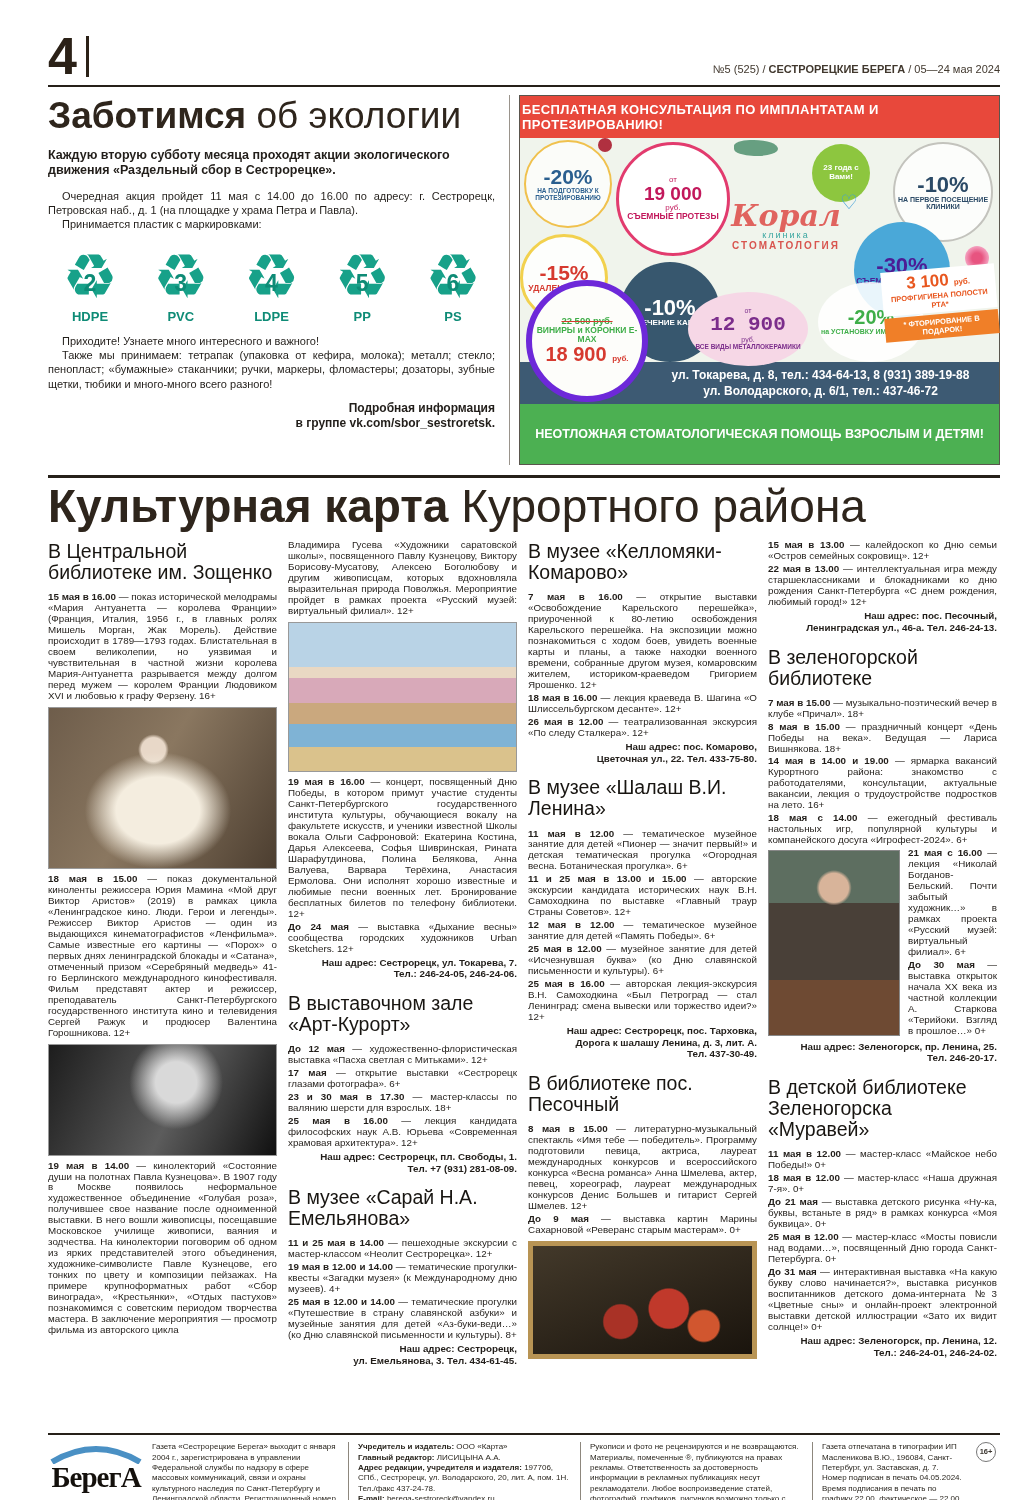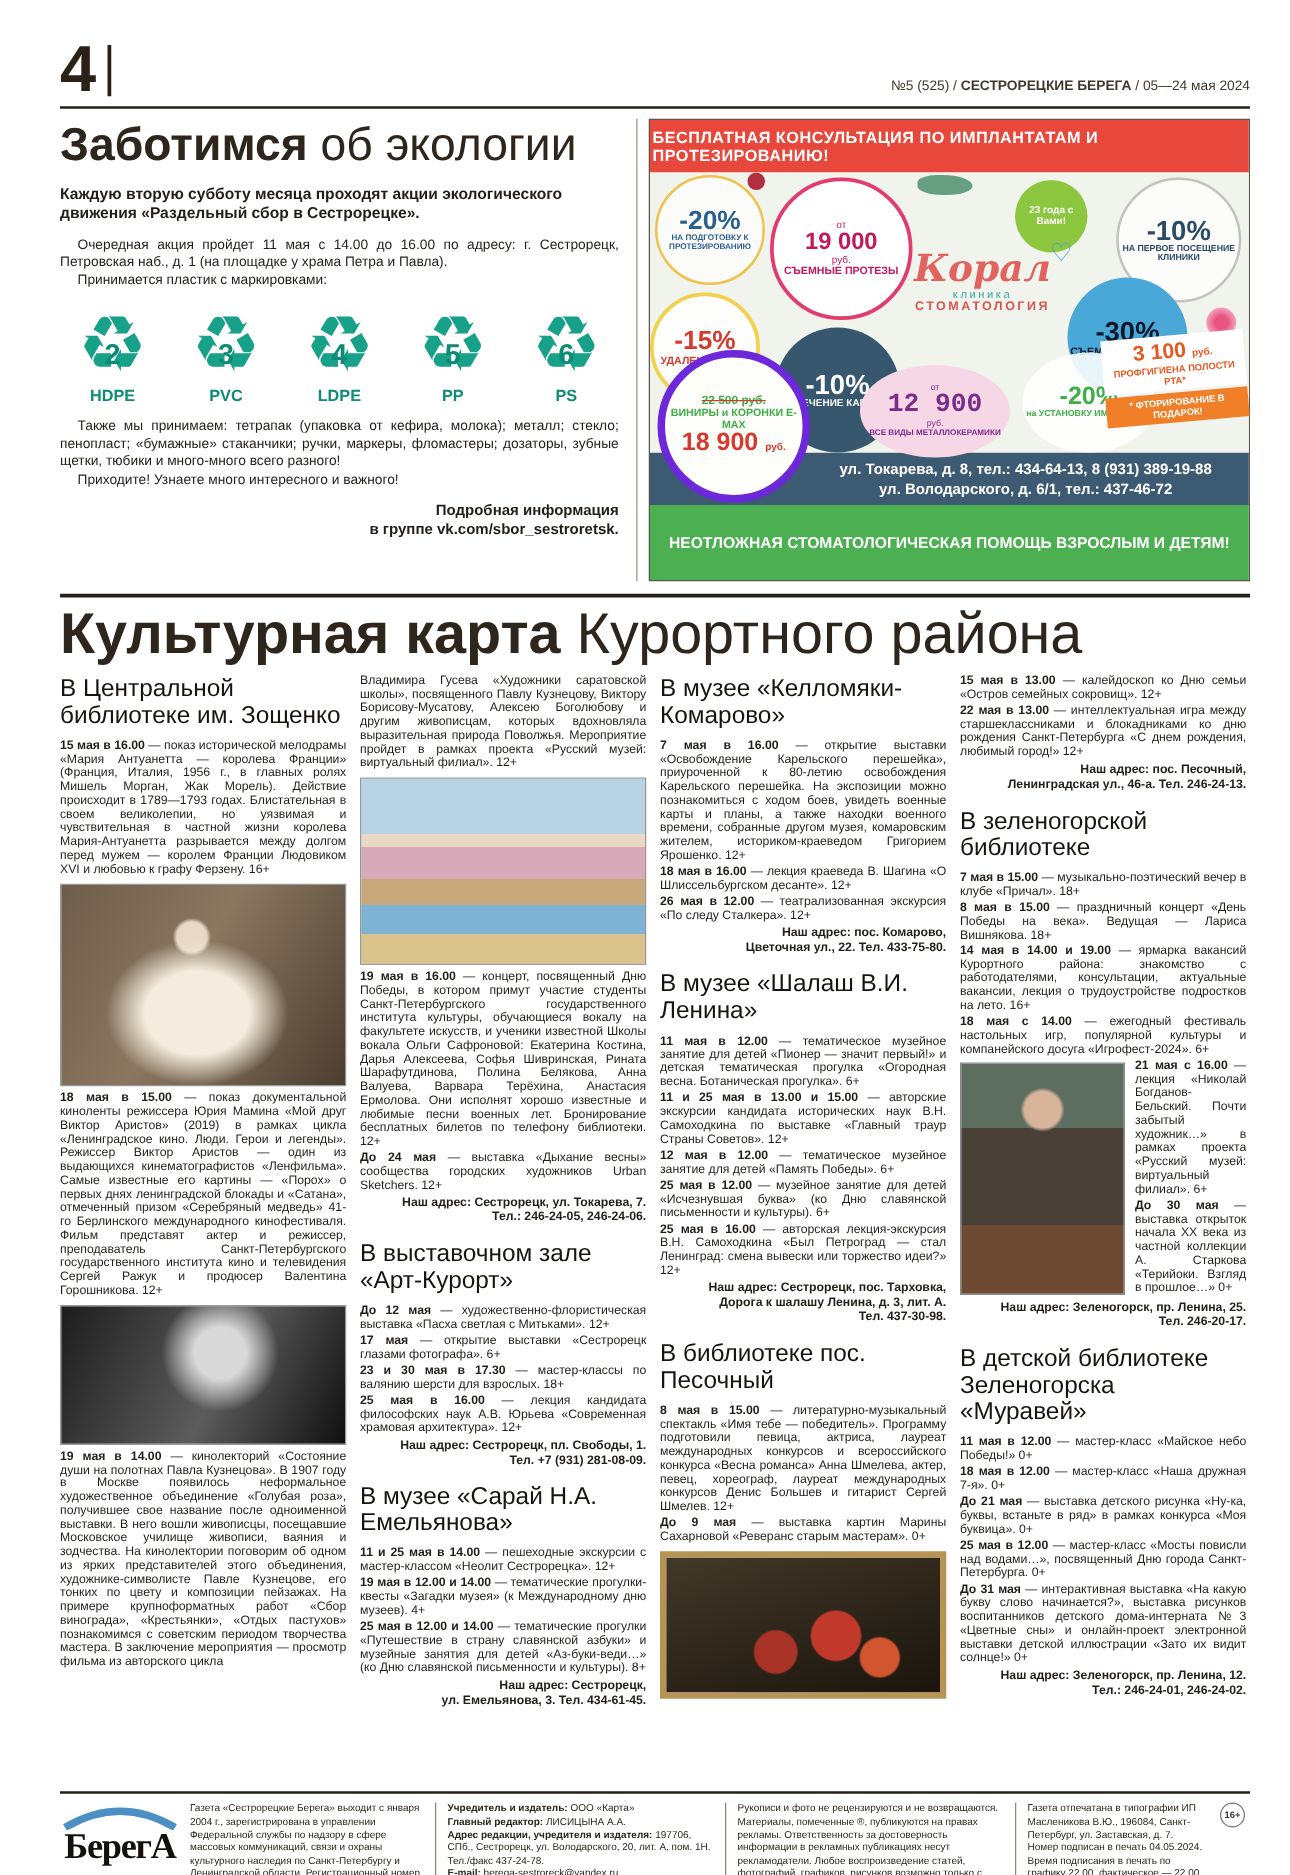--- a/index.html
+++ b/index.html
@@ -49,21 +49,21 @@
   .c4 { left:0; top:96px; width:88px; height:88px; border:3px solid #f2d14e; background:rgba(255,255,255,.85); color:#d63a2f; }
   .c4 .pct { font-size:21px; } .c4 .sub { font-size:8.5px; }
   .c5 { left:100px; top:124px; width:100px; height:100px; background:#37576e; color:#fff; z-index:2; }
   .c5 .pct { font-size:22px; } .c5 .sub { font-size:8px; }
   .koral { position:absolute; left:200px; top:64px; width:132px; text-align:center; }
   .koral .name { font-family:"DejaVu Serif", serif; font-style:italic; font-weight:700;
                  font-size:30px; color:#e0635e; line-height:.9; }
   .koral .heart { position:absolute; right:-6px; top:-12px; color:#3f9fd8; font-size:20px; }
   .koral .l1 { font-size:9px; color:#3aa6a0; letter-spacing:2px; margin-top:1px; }
   .koral .l2 { font-size:10px; color:#d8554f; letter-spacing:2px; font-weight:700; }
-  .c6 { left:334px; top:84px; width:96px; height:96px; background:#4aa8d8; color:#0f172a; z-index:2; }
+  .c6 { left:334px; top:84px; width:96px; height:96px; background:#4aa8d8; color:#4c1d95; z-index:2; }
   .c6 .pct { font-size:22px; } .c6 .sub { font-size:8.5px; }
   .c7 { left:6px; top:142px; width:122px; height:122px; background:#fdfdfa; border:6px solid #6d28d9; z-index:3; }
   .c7 .old { font-size:9.5px; font-weight:700; color:#3fae49; text-decoration:line-through; text-decoration-color:#d63a2f; }
   .c7 .nm { font-size:8.5px; font-weight:700; color:#3fae49; }
   .c7 .new { font-size:20px; font-weight:800; color:#d63a2f; }
   .c7 .new small { font-size:8px; }
   .c8 { left:168px; top:154px; width:120px; height:74px; background:#f6d7e6; color:#7b2d8b; z-index:3; }
   .c8 .price { font-size:21px; font-weight:800;font-family:Liberation Mono, monospace; } .c8 .from { font-size:7px; } .c8 .sub { font-size:6.5px; font-weight:700; }
   .c9 { left:298px; top:144px; width:106px; height:80px; background:rgba(255,255,255,.88); color:#3fae49; z-index:3; }
   .c9 .pct { font-size:20px; } .c9 .sub { font-size:7px; }
@@ -163,22 +163,22 @@
           <span class="rec-num">5</span>
           <span class="rec-label">PP</span>
         </div>
         <div class="plastic">
           <span class="rec-glyph">♻</span>
           <span class="rec-num">6</span>
           <span class="rec-label">PS</span>
         </div>
       </div>
 
+      <p class="body ind">Приходите! Узнаете много интересного и важного!</p>
       <p class="body ind">Также мы принимаем: тетрапак (упаковка от кефира, молока); металл; стекло; пенопласт; «бумажные» стаканчики; ручки, маркеры, фломастеры; дозаторы, зубные щетки, тюбики и много-много всего разного!</p>
-      <p class="body ind">Приходите! Узнаете много интересного и важного!</p>
       <p class="info"><span>Подробная информация</span><br><span>в группе vk.com/sbor_sestroretsk.</span></p>
     </div>
 
     <div class="ad">
       <div class="ad-banner">БЕСПЛАТНАЯ КОНСУЛЬТАЦИЯ ПО ИМПЛАНТАТАМ И ПРОТЕЗИРОВАНИЮ!</div>
       <div class="ad-body">
         <div class="decor d1"></div>
         <div class="decor d2"></div>
         <div class="decor d3"></div>
         <div class="decor d4"></div>
@@ -293,21 +293,21 @@
       <p class="addr">Наш адрес: пос. Комарово,
 Цветочная ул., 22. Тел. 433-75-80.</p>
       <h3 class="sec">В музее «Шалаш В.И. Ленина»</h3>
       <p class="ev"><b>11 мая в 12.00</b><span> — тематическое музейное занятие для детей «Пионер — значит первый!» и детская тематическая прогулка «Огородная весна. Ботаническая прогулка». 6+</span></p>
       <p class="ev"><b>11 и 25 мая в 13.00 и 15.00</b><span> — авторские экскурсии кандидата исторических наук В.Н. Самоходкина по выставке «Главный траур Страны Советов». 12+</span></p>
       <p class="ev"><b>12 мая в 12.00</b><span> — тематическое музейное занятие для детей «Память Победы». 6+</span></p>
       <p class="ev"><b>25 мая в 12.00</b><span> — музейное занятие для детей «Исчезнувшая буква» (ко Дню славянской письменности и культуры). 6+</span></p>
       <p class="ev"><b>25 мая в 16.00</b><span> — авторская лекция-экскурсия В.Н. Самоходкина «Был Петроград — стал Ленинград: смена вывески или торжество идеи?» 12+</span></p>
       <p class="addr">Наш адрес: Сестрорецк, пос. Тарховка,
 Дорога к шалашу Ленина, д. 3, лит. А.
-Тел. 437-30-98.</p>
+Тел. 437-30-49.</p>
       <h3 class="sec">В библиотеке пос. Песочный</h3>
       <p class="ev"><b>8 мая в 15.00</b><span> — литературно-музыкальный спектакль «Имя тебе — победитель». Программу подготовили певица, актриса, лауреат международных конкурсов и всероссийского конкурса «Весна романса» Анна Шмелева, актер, певец, хореограф, лауреат международных конкурсов Денис Большев и гитарист Сергей Шмелев. 12+</span></p>
       <p class="ev"><b>До 9 мая</b><span> — выставка картин Марины Сахарновой «Реверанс старым мастерам». 0+</span></p>
       <div class="ph ph-pome"></div>
     </div>
 
     <div class="col">
       <p class="ev"><b>15 мая в 13.00</b><span> — калейдоскоп ко Дню семьи «Остров семейных сокровищ». 12+</span></p>
       <p class="ev"><b>22 мая в 13.00</b><span> — интеллектуальная игра между старшеклассниками и блокадниками ко дню рождения Санкт-Петербурга «С днем рождения, любимый город!» 12+</span></p>
       <p class="addr">Наш адрес: пос. Песочный,

